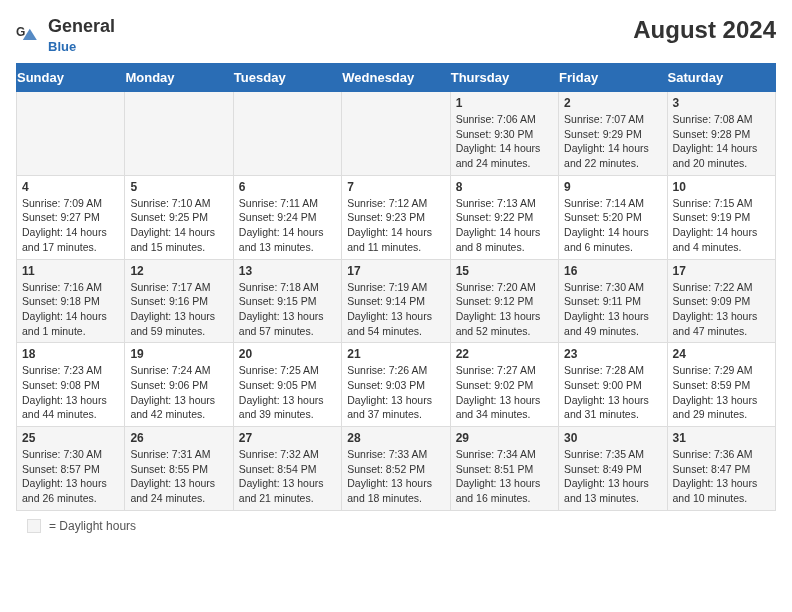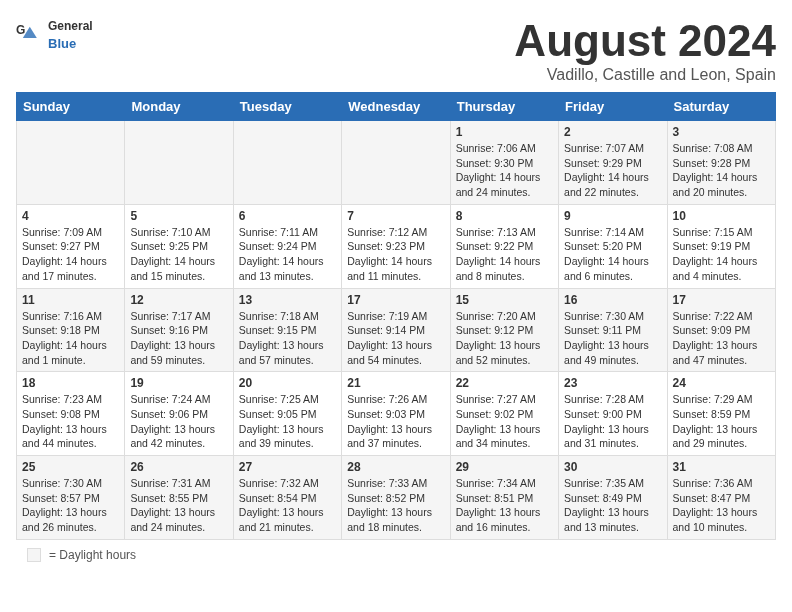--- a/index.html
+++ b/index.html
@@ -15,58 +15,58 @@
       justify-content: space-between;
       align-items: flex-start;
       margin-bottom: 8px;
     }
     .logo {
       display: flex;
       align-items: center;
       gap: 4px;
     }
     .logo-text-general {
-      font-size: 12px;
+      font-size: 18px;
       font-weight: bold;
       color: #333;
     }
     .logo-text-blue {
       font-size: 13px;
       font-weight: bold;
       color: #2a6db5;
     }
     .logo-icon {
       width: 28px;
       height: 28px;
     }
     .title-area {
       text-align: right;
     }
     .main-title {
-      font-size: 44px;
+      font-size: 24px;
       font-weight: bold;
       color: #333;
     }
     .subtitle {
       font-size: 16px;
       color: #555;
     }
     table {
       width: 100%;
       border-collapse: collapse;
       table-layout: fixed;
     }
     thead tr {
       background-color: #2a6db5;
     }
     thead th {
       color: #fff;
       font-size: 13px;
       font-weight: bold;
-      padding: 6px 6px;
+      padding: 6px 0;
       text-align: left;
       border: 1px solid #2a6db5;
     }
     tbody tr {
       vertical-align: top;
     }
     tbody tr:nth-child(odd) {
       background-color: #f5f5f5;
     }
     tbody tr:nth-child(even) {
@@ -116,21 +116,20 @@
       <text y="14" font-size="12" font-weight="bold" fill="#333">G</text>
       <polygon points="14,4 24,20 4,20" fill="#2a6db5" opacity="0.8" transform="translate(4,4) scale(0.7)"></polygon>
     </svg>
     <div>
       <span class="logo-text-general">General</span><br>
       <span class="logo-text-blue">Blue</span>
     </div>
   </div>
   <div class="title-area">
     <div class="main-title">August 2024</div>
-    <div class="subtitle">Vadillo, Castille and Leon, Spain</div>
   </div>
 </div>
 
 <table>
   <thead>
     <tr>
     <th>Sunday</th>
         <th>Monday</th>
         <th>Tuesday</th>
         <th>Wednesday</th>

